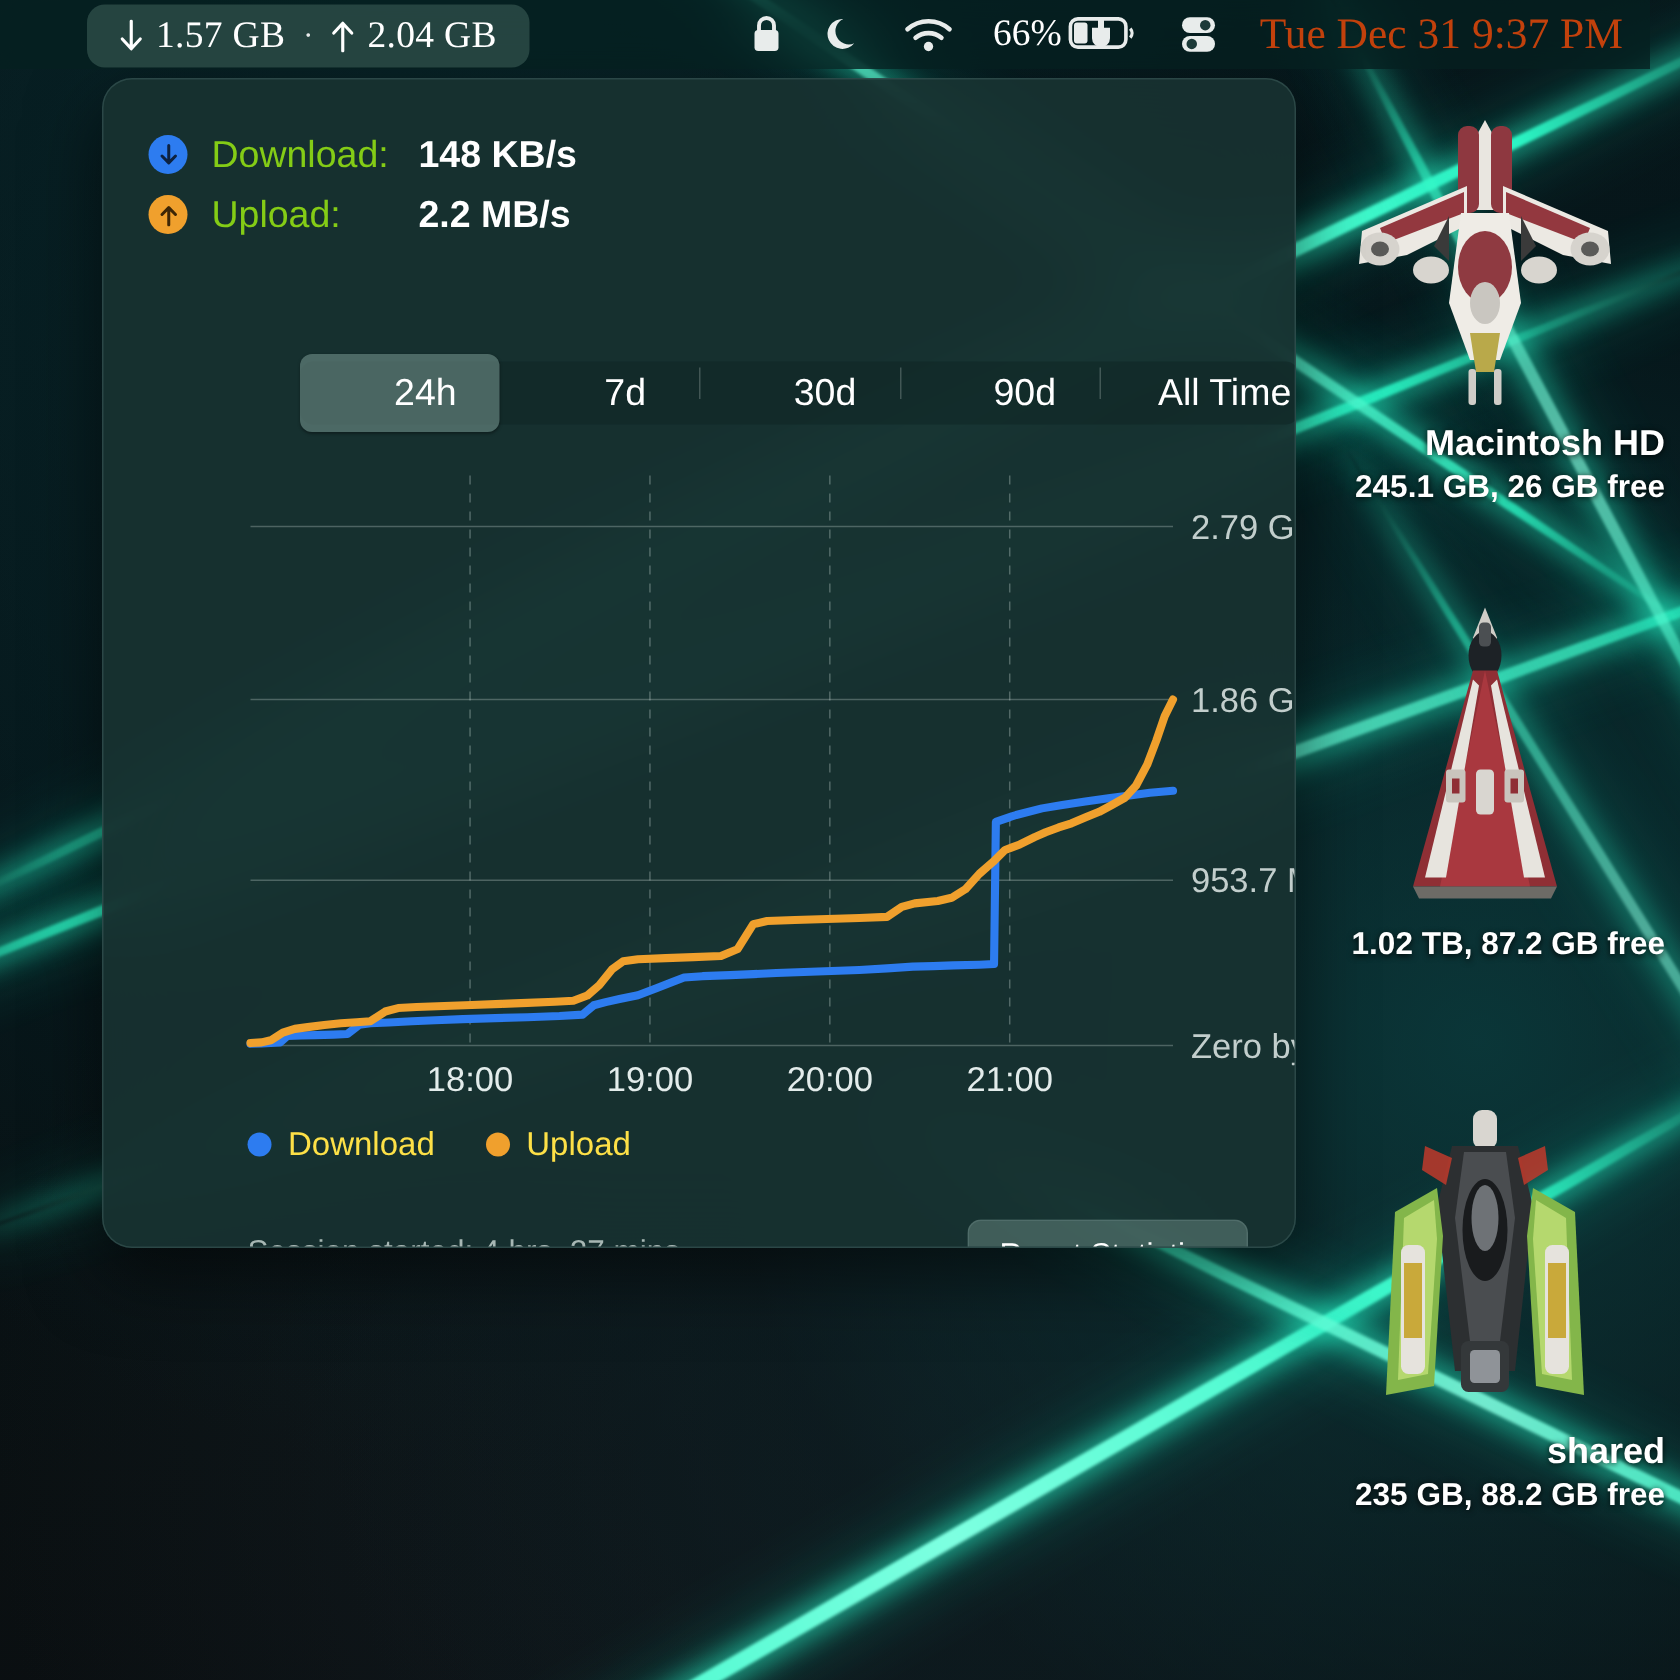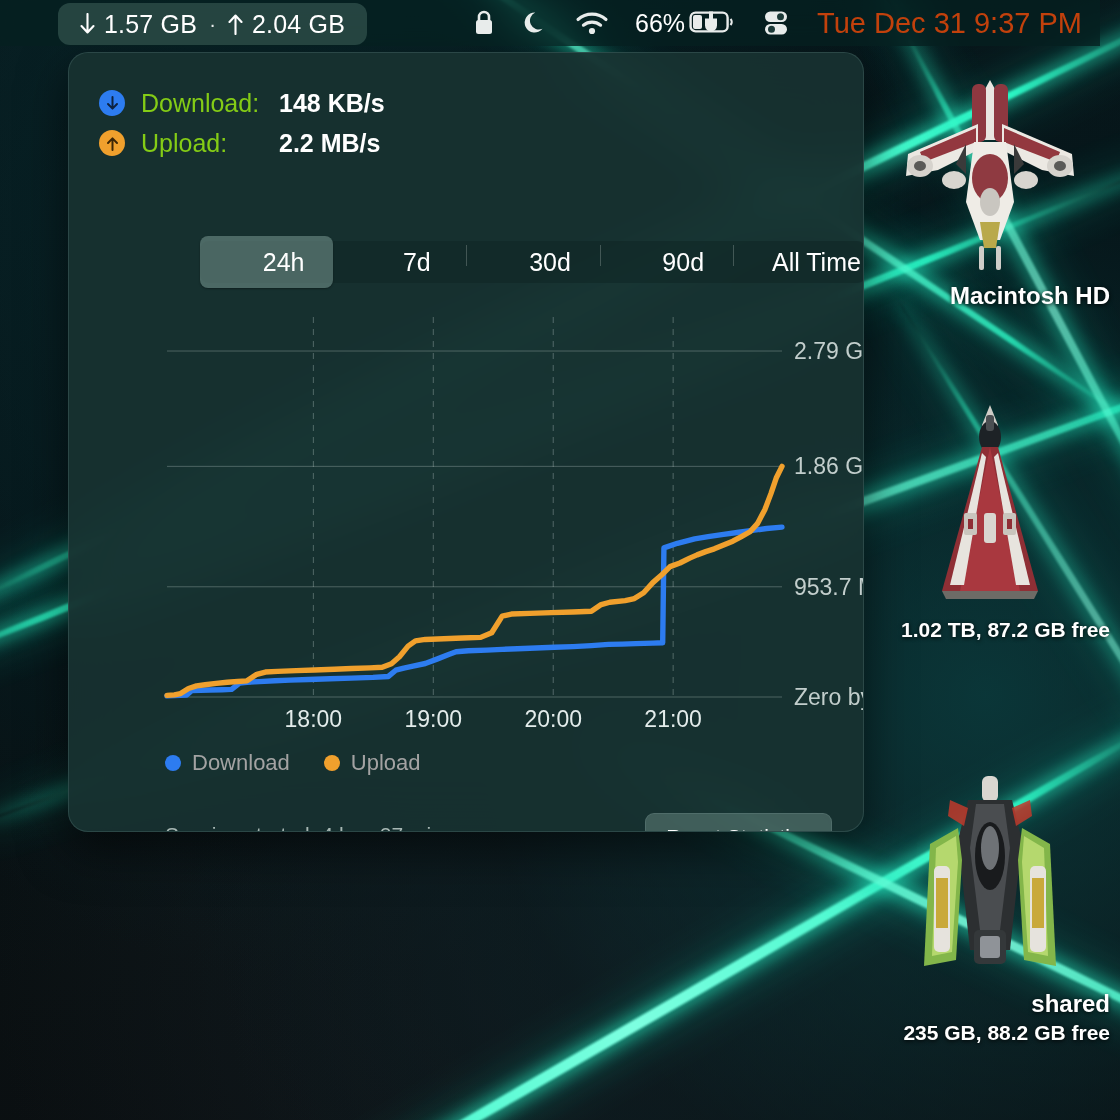--- a/index.html
+++ b/index.html
@@ -36,20 +36,21 @@
   .b8 { width:760px;  height:7px;  left:720px;  top:620px;  transform:rotate(58deg); opacity:.6; }
 
   
   #menubar {
     position:absolute; left:0; top:0; width:1100px; height:46px;
     background:rgba(6,32,32,0.72);
     backdrop-filter:blur(18px);
     display:flex; align-items:center; justify-content:flex-end;
     padding-right:18px;
     z-index:40;
+    font-family:Liberation Serif, serif;
   }
   #net-pill {
     position:absolute; left:58px; top:3px;
     height:42px; padding:0 22px;
     display:flex; align-items:center; gap:9px;
     background:rgba(58,92,86,0.62);
     border-radius:12px;
     color:#ffffff; font-size:25px; letter-spacing:.2px;
   }
   #net-pill .dot { font-size:20px; opacity:.9; padding:0 3px; }
@@ -109,21 +110,21 @@
   
   #chart-wrap { position:absolute; left:0; top:252px; width:796px; height:440px; }
   #chart-svg { display:block; }
   .ylabel { fill:#c2cecc; font-size:23px; font-family:"Liberation Sans", sans-serif; }
   .xlabel { fill:#e3eceb; font-size:23px; font-family:"Liberation Sans", sans-serif; text-anchor:middle; }
 
   
   #legend { position:absolute; left:96px; top:697px; display:flex; align-items:center; gap:34px; }
   .leg { display:flex; align-items:center; gap:11px; }
   .leg-dot { width:16px; height:16px; border-radius:50%; }
-  .leg-txt { color:#a3a3a3; font-size:22px; }
+  .leg-txt { color:#fde047; font-size:22px; }
 
   
   #footer { position:absolute; left:0; top:760px; width:796px; height:60px; }
   #session-text { position:absolute; left:96px; top:10px; color:#a7b7b4; font-size:21px; }
   #reset-btn {
     position:absolute; right:33px; top:0;
     padding:11px 20px;
     background:rgba(104,134,129,0.52);
     border:1px solid rgba(160,190,185,0.16);
     border-radius:9px;
@@ -131,21 +132,21 @@
     cursor:pointer;
   }
 
   
   .drive { position:absolute; width:240px; text-align:right; z-index:10; }
   .drive-art { height:230px; display:flex; align-items:center; justify-content:center; }
   .drive-name { color:#ffffff; font-size:24px; font-weight:bold; text-shadow:0 1px 4px rgba(0,0,0,.9); }
   .drive-sub  { color:#ffffff; font-size:21px; font-weight:bold; text-shadow:0 1px 4px rgba(0,0,0,.9); margin-top:3px; }
   #drive-0 { left:870px; top:52px; }
   #drive-1 { left:870px; top:385px; }
-  #drive-2 { left:870px; top:760px; }
+  #drive-2 { left:870px; top:724px; }
 </style>
 </head>
 <body>
 
 <div id="desktop">
   <div class="beam b1"></div>
   <div class="beam b2"></div>
   <div class="beam b3"></div>
   <div class="beam b4"></div>
   <div class="beam b5"></div>
@@ -176,20 +177,21 @@
         <ellipse cx="100" cy="140" rx="10" ry="14" fill="#c9c6c0"></ellipse>
         <ellipse cx="64" cy="118" rx="12" ry="9" fill="#d8d5cf"></ellipse>
         <ellipse cx="136" cy="118" rx="12" ry="9" fill="#d8d5cf"></ellipse>
         <path d="M90 160 L110 160 L106 186 L94 186 Z" fill="#b9a94a"></path>
         <rect x="89" y="184" width="5" height="24" rx="2" fill="#cfcdc8"></rect>
         <rect x="106" y="184" width="5" height="24" rx="2" fill="#cfcdc8"></rect>
       </g>
     </svg>
   </div>
   <div class="drive-name">Macintosh HD</div>
+  <div class="drive-sub">245.1 GB, 26 GB free</div>
 </div>
 
 <div class="drive" id="drive-1">
   <div class="drive-art">
     <svg width="200" height="210" viewBox="0 0 200 210">
       <g>
         <path d="M100 10 L92 30 L92 52 L108 52 L108 30 Z" fill="#cfcdc7"></path>
         <ellipse cx="100" cy="42" rx="11" ry="16" fill="#1d2226"></ellipse>
         <path d="M92 52 L52 196 L148 196 L108 52 Z" fill="#8f2f35"></path>
         <path d="M100 52 L70 196 L130 196 Z" fill="#a9383f"></path>

